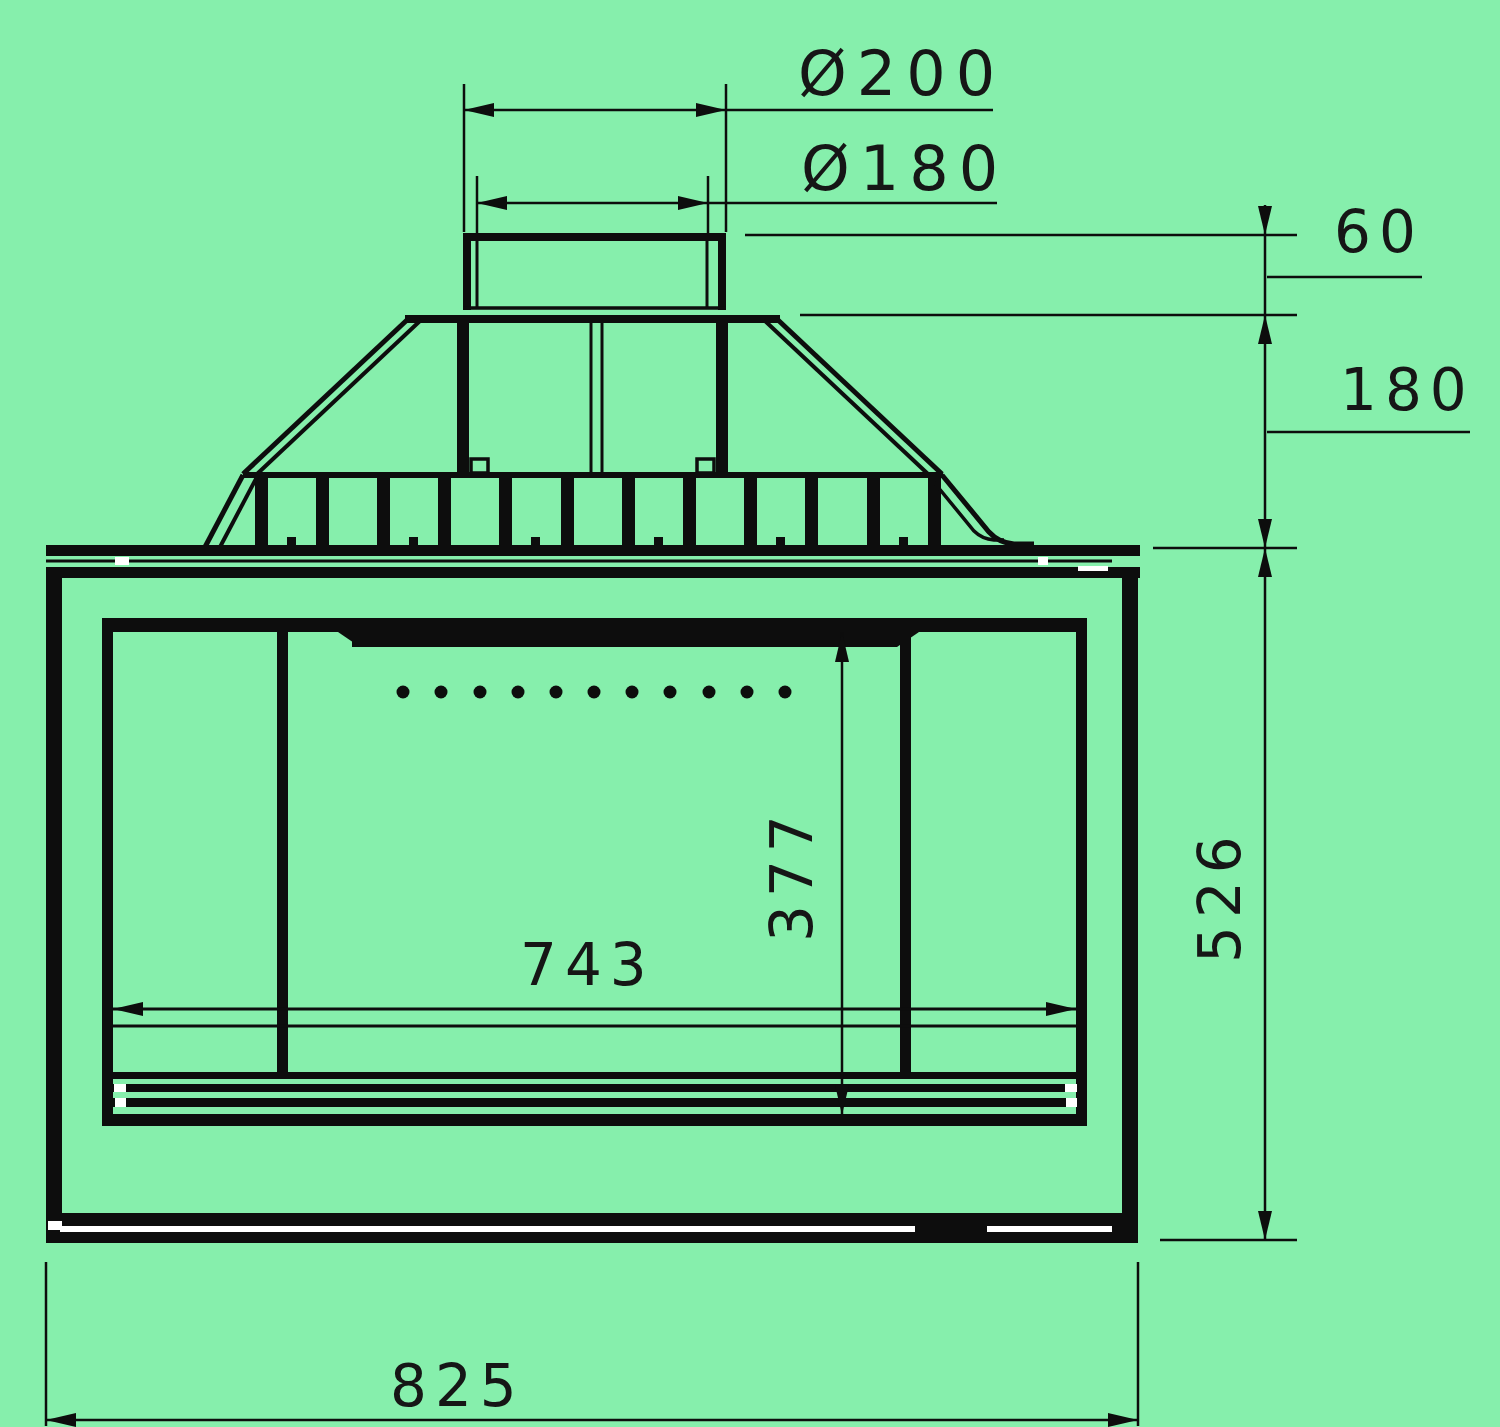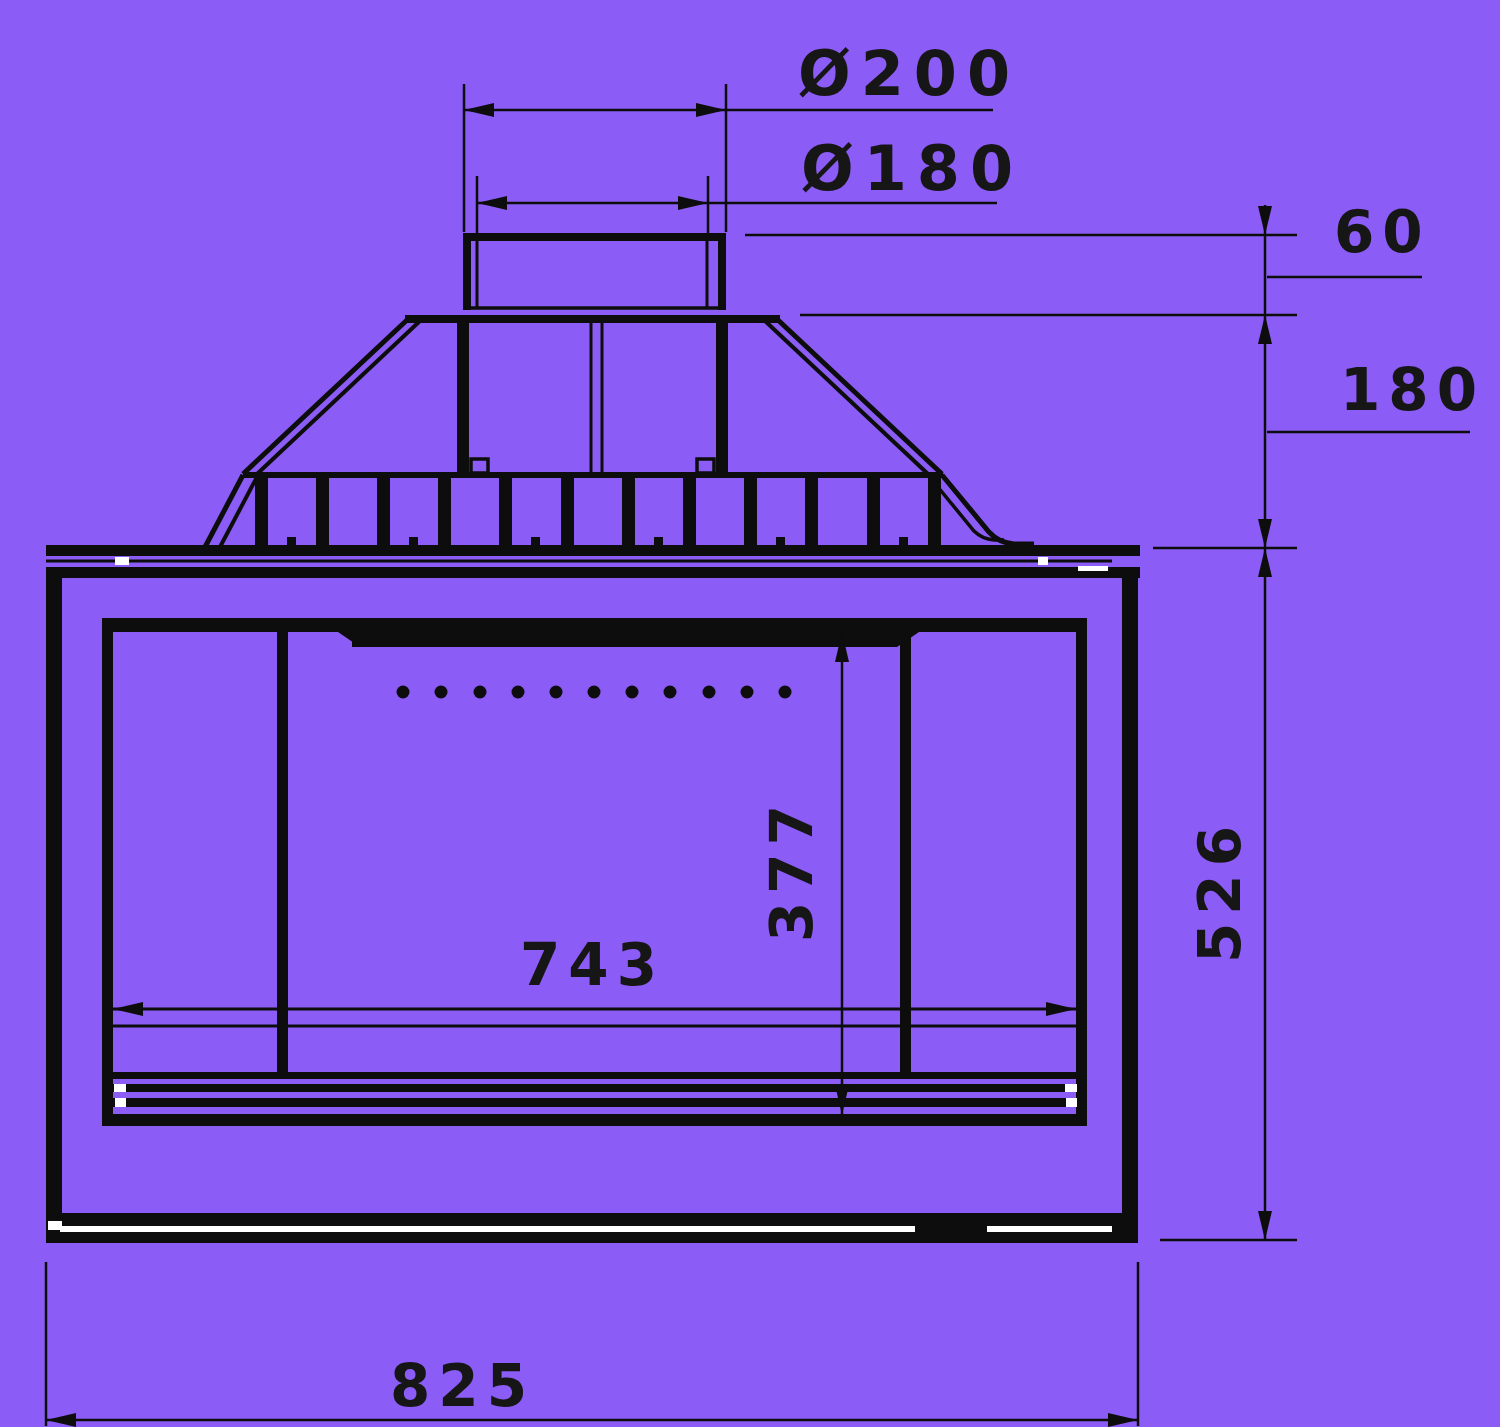--- a/index.html
+++ b/index.html
@@ -1,17 +1,17 @@
 <!DOCTYPE html>
 <html><head>
 <meta charset="utf-8">
 <style>
   html,body{margin:0;padding:0;background:#ffffff;}
-  #page{position:relative;width:1500px;height:1427px;background:#8b5cf6;overflow:hidden;
-        font-family:"DejaVu Sans", sans-serif;font-weight:bold;}
+  #page{position:relative;width:1500px;height:1427px;background:#86efac;overflow:hidden;
+        font-family:"DejaVu Sans", sans-serif;}
   svg{display:block;}
   .ln{stroke:#0d0d0d;fill:none;}
   .f{fill:#0d0d0d;stroke:none;}
   .w{fill:#ffffff;stroke:none;}
   .lbl{font-family:"DejaVu Sans", sans-serif;fill:#161616;font-size:58px;letter-spacing:8px;}
   .lbl-dia{font-size:62px;letter-spacing:10px;}
 </style>
 </head>
 <body>
 

